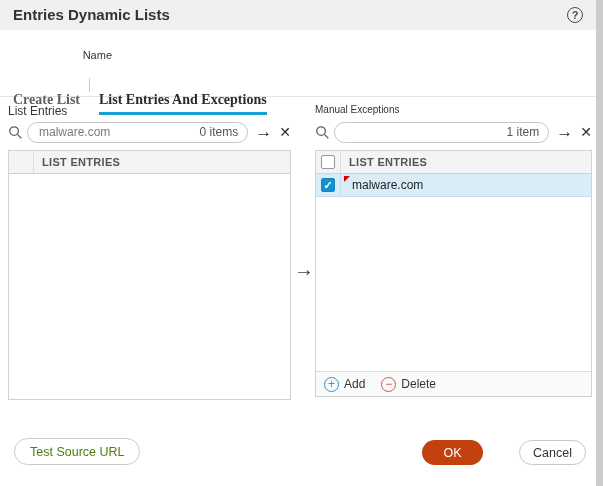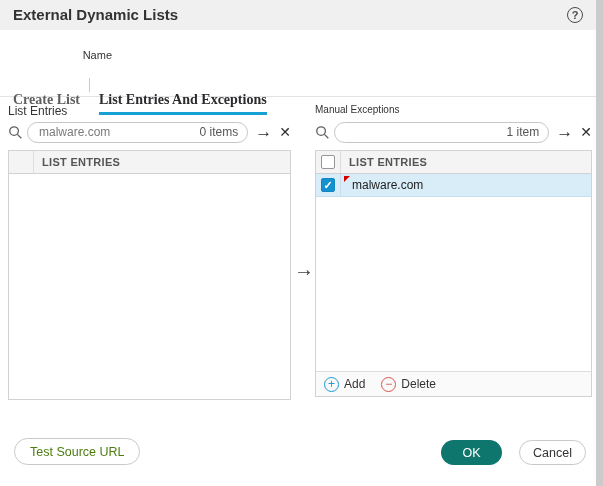--- a/index.html
+++ b/index.html
@@ -76,30 +76,30 @@
   .add-icon { border:1px solid #1a9bd7; color:#1a9bd7; }
   .del-icon { border:1px solid #d9534f; color:#d9534f; }
 
   
   .mid-arrow { position:absolute; left:294px; top:258px; font-size:20px; color:#3c3c3c; cursor:pointer; }
 
   
   .btn { position:absolute; border-radius:14px; font-size:12.5px; display:flex; align-items:center;
          justify-content:center; cursor:pointer; font-family:inherit; }
   .btn-test   { left:14px;  top:438px; height:27px; padding:0 15px; border:1px solid #c9c9c9; background:#fff; color:#4d7c0f; }
-  .btn-ok     { left:441px; top:440px; width:61px; height:25px; background:#0f766e; color:#fff; border:none; }
+  .btn-ok     { left:422px; top:440px; width:61px; height:25px; background:#c2410c; color:#fff; border:none; }
   .btn-cancel { left:519px; top:440px; width:67px; height:25px; border:1px solid #c9c9c9; background:#fff; color:#333; }
 </style>
 </head>
 <body>
 
 <div class="dlg">
 
   <div class="hdr">
-    <span class="hdr-title">External Dynamic Lists</span>
+    <span class="hdr-title">Entries Dynamic Lists</span>
     <span class="help">?</span>
   </div>
 
   <label class="name-lbl">Name</label>
 
   <div class="tabs">
     <span class="tab tab-create">Create List</span>
     <span class="tab-sep"></span>
     <span class="tab tab-active">List Entries And Exceptions</span>
   </div>

